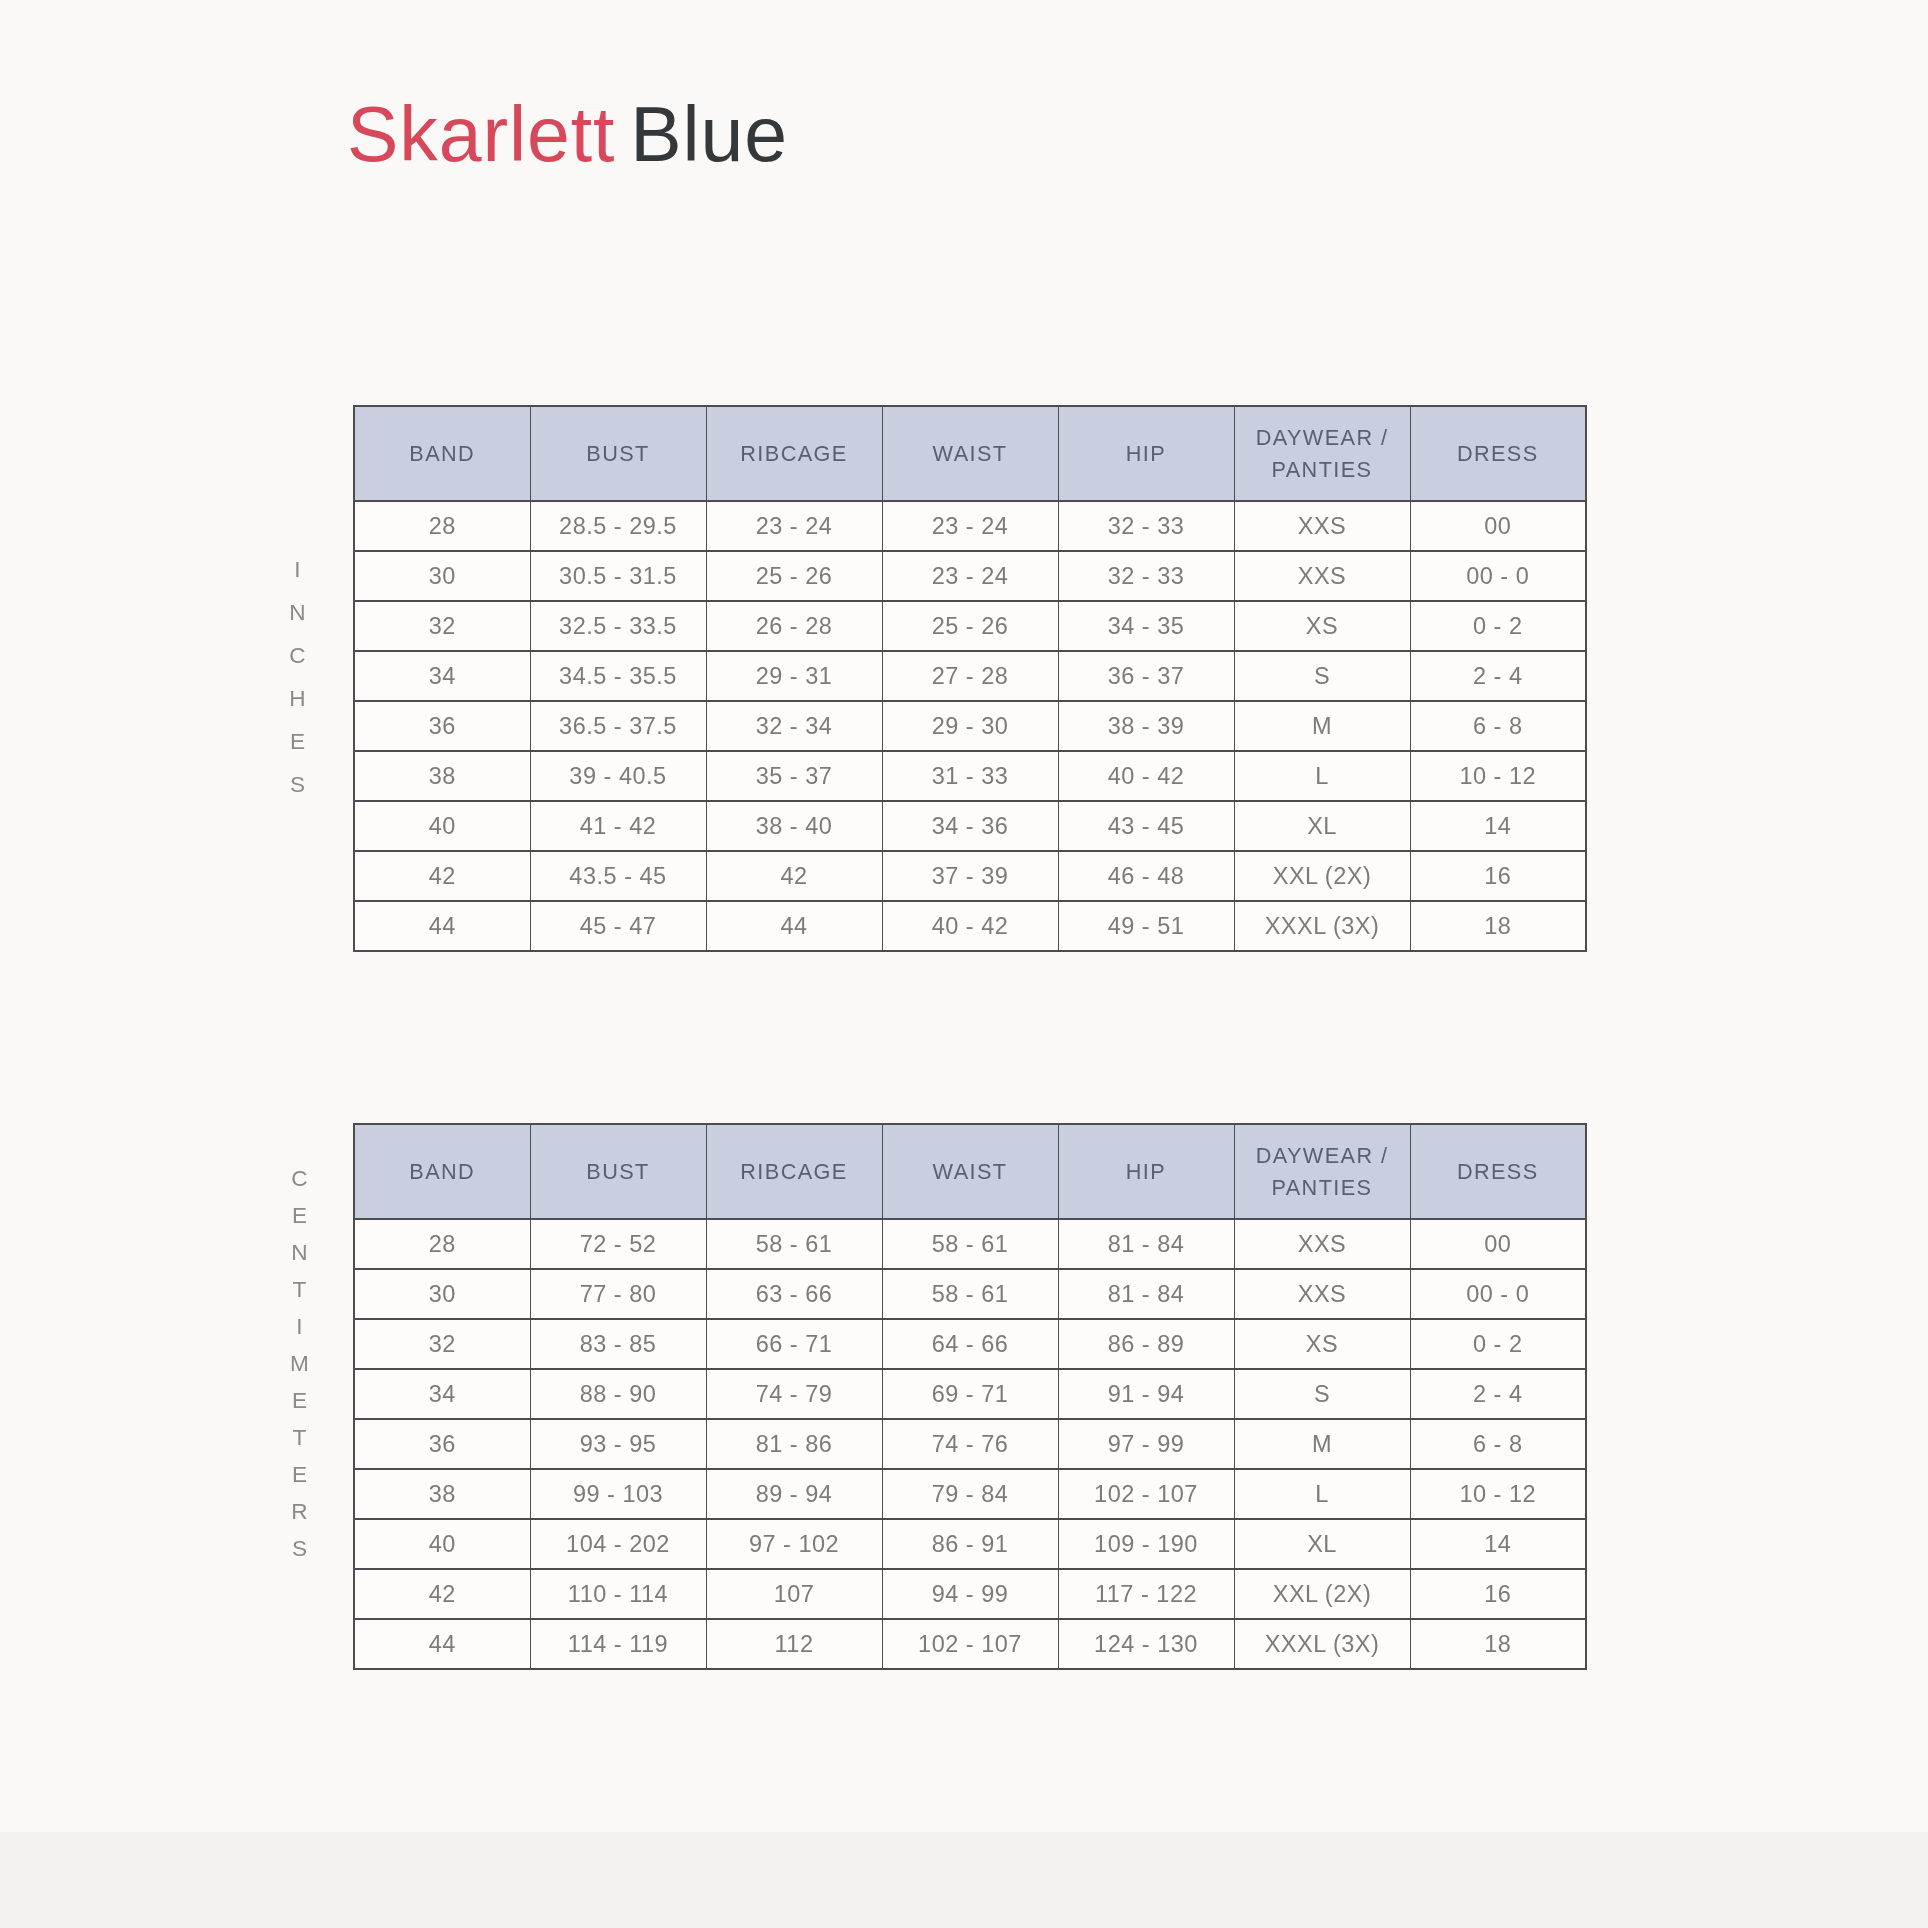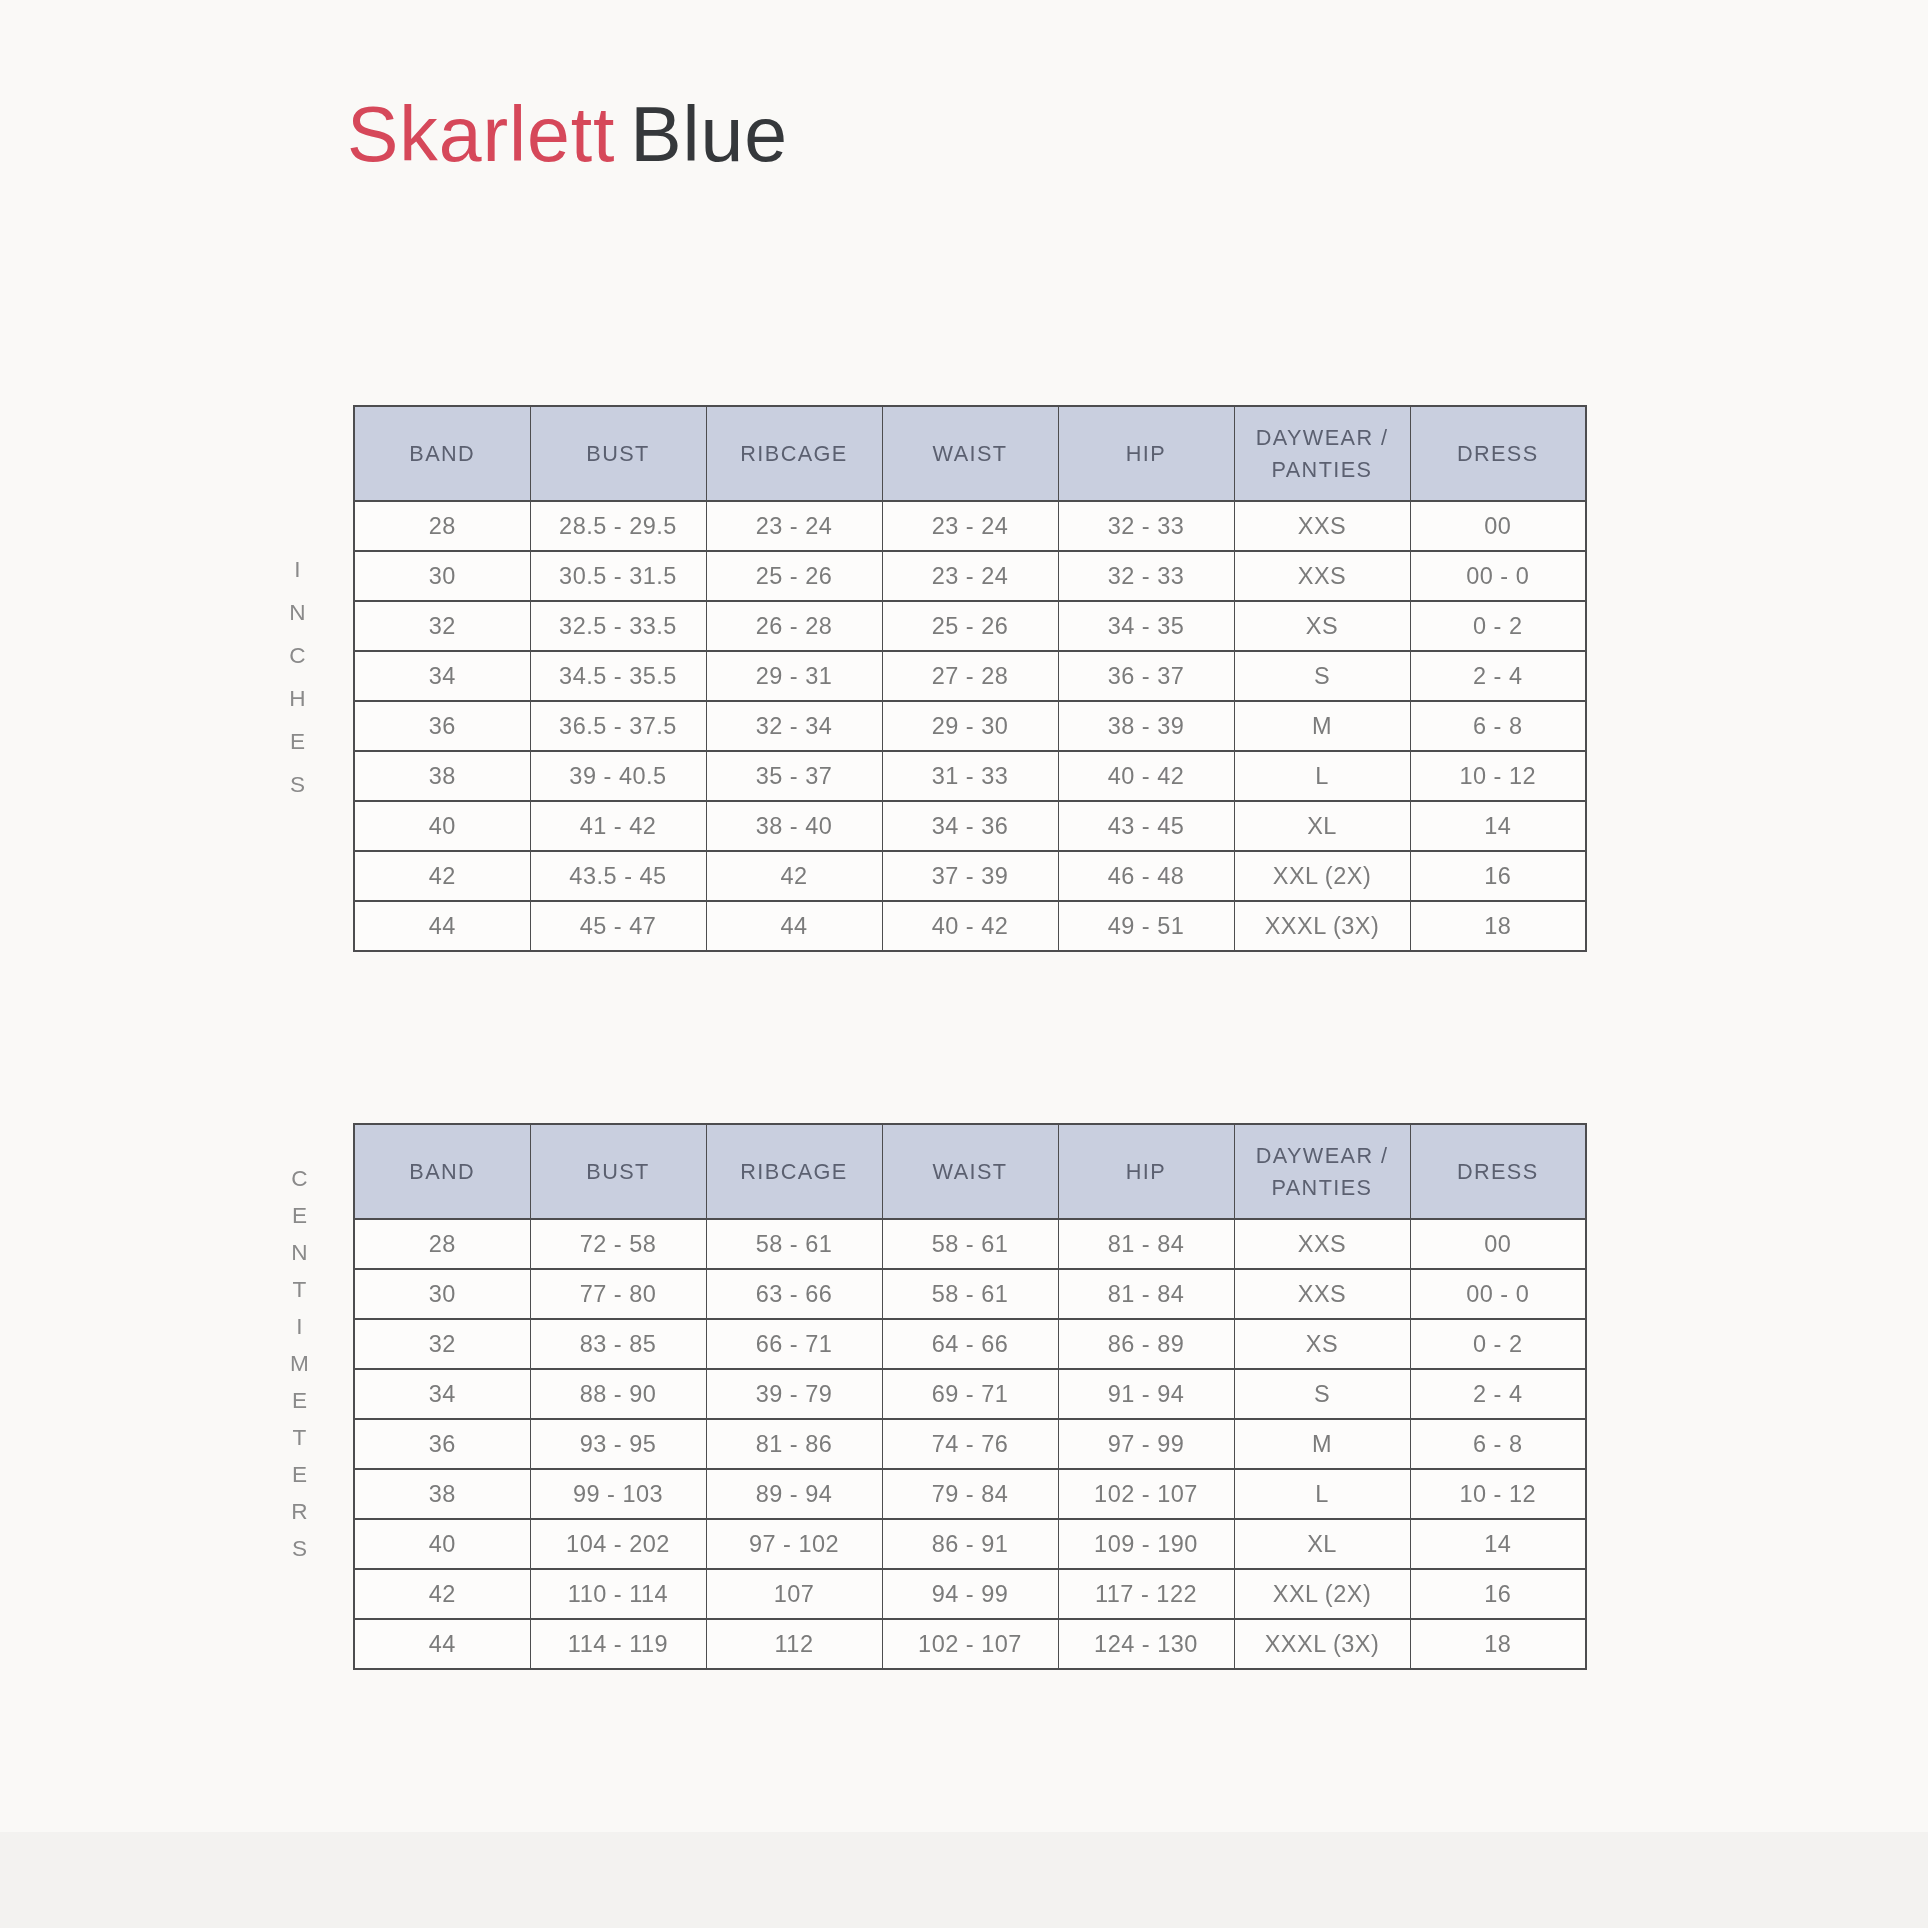--- a/index.html
+++ b/index.html
@@ -248,21 +248,21 @@
             <th>WAIST</th>
             <th>HIP</th>
             <th>DAYWEAR /
 PANTIES</th>
             <th>DRESS</th>
           </tr>
         </thead>
         <tbody>
           <tr>
             <td>28</td>
-            <td>72 - 58</td>
+            <td>72 - 52</td>
             <td>58 - 61</td>
             <td>58 - 61</td>
             <td>81 - 84</td>
             <td>XXS</td>
             <td>00</td>
           </tr>
           <tr>
             <td>30</td>
             <td>77 - 80</td>
             <td>63 - 66</td>
@@ -276,21 +276,21 @@
             <td>83 - 85</td>
             <td>66 - 71</td>
             <td>64 - 66</td>
             <td>86 - 89</td>
             <td>XS</td>
             <td>0 - 2</td>
           </tr>
           <tr>
             <td>34</td>
             <td>88 - 90</td>
-            <td>39 - 79</td>
+            <td>74 - 79</td>
             <td>69 - 71</td>
             <td>91 - 94</td>
             <td>S</td>
             <td>2 - 4</td>
           </tr>
           <tr>
             <td>36</td>
             <td>93 - 95</td>
             <td>81 - 86</td>
             <td>74 - 76</td>

